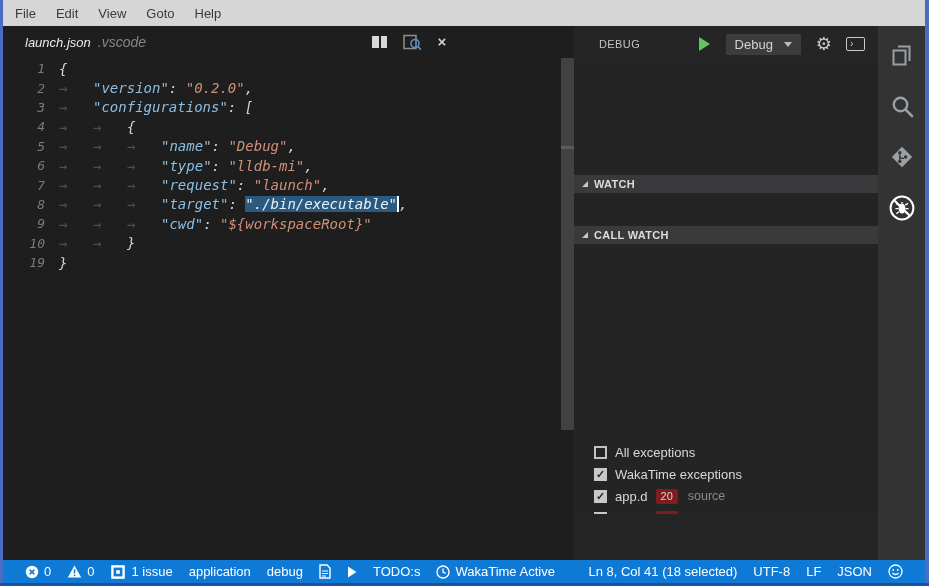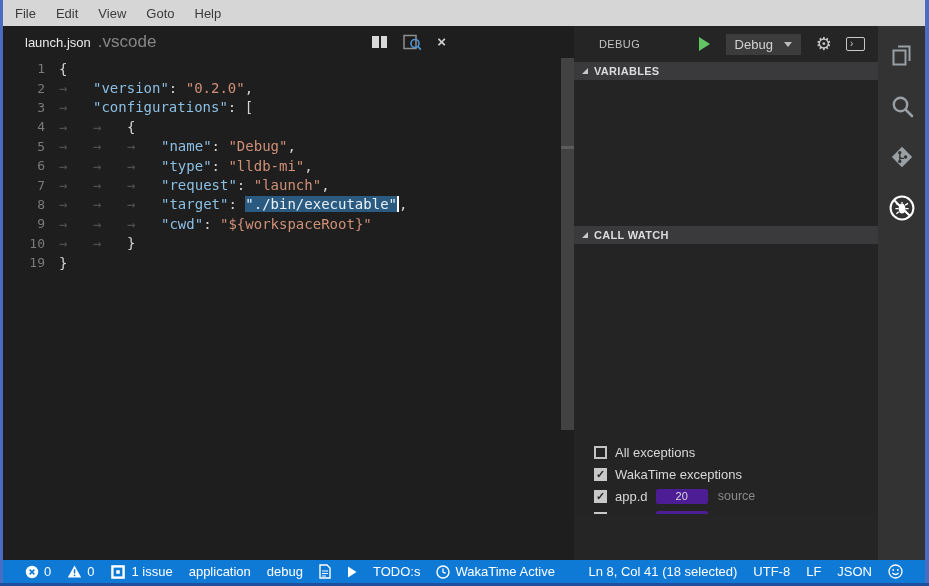--- a/index.html
+++ b/index.html
@@ -13,24 +13,24 @@
   .wb-left  { position:absolute; left:0; top:0; width:3px; height:583px; background:var(--c-border,#4a6cc3); z-index:40; }
   .wb-right { position:absolute; left:925px; top:0; width:4px; height:583px; background:var(--c-border,#4a6cc3); z-index:40; }
   .wb-bottom{ position:absolute; left:0; top:583px; width:929px; height:3px; background:#1d4f9c; z-index:40; }
 
   
   .menubar { position:absolute; left:3px; top:0; width:922px; height:26px; background:#d6d6d6;
              display:flex; align-items:center; padding-left:2px; }
   .menu-item { padding:0 10px; font-size:13px; color:#3b3b3b; cursor:default; }
 
   
-  .editor { position:absolute; left:3px; top:26px; width:457px; height:534px; background:#1e1e1e; }
+  .editor { position:absolute; left:3px; top:26px; width:457px; height:534px; background:#1e1e1e;font-style:italic; }
   .editor-titlebar { height:32px; display:flex; align-items:center; }
   .tab-title  { margin-left:22px; font-size:13px; color:#eaeaea; }
-  .tab-detail { margin-left:7px; font-size:17px; color:#868686; }
+  .tab-detail { margin-left:7px; font-size:14px; color:#868686; }
   .editor-actions { margin-left:auto; display:flex; align-items:center; gap:15px; margin-right:14px; }
   .editor-action { display:flex; align-items:center; }
   .close-glyph { color:#d0d0d0; font-size:15px; font-weight:bold; line-height:14px; }
 
   .code { position:absolute; left:0; top:32px; right:0; bottom:0;
           font-family:"DejaVu Sans Mono", monospace; font-size:14px; padding-top:1px; }
   .code-line { display:flex; height:19.4px; align-items:center; }
   .gutter { width:46px; flex:none; text-align:right; padding-right:4px; color:#7a7a7a; font-size:13px; }
   .line-content { white-space:pre; margin-left:10px; color:#d4d4d4; }
   .tab-arrow { display:inline-block; width:34px; color:#4e4e4e; }
@@ -59,21 +59,21 @@
 
   .section-header { height:18px; background:#3a3a3c; display:flex; align-items:center; padding-left:8px; gap:6px; cursor:pointer; }
   .sec-caret { width:0; height:0; border-bottom:6px solid #c8c8c8; border-left:6px solid transparent; }
   .section-label { font-size:11px; font-weight:bold; color:#dcdcdc; letter-spacing:.3px; }
   .section-body { background:#242424; overflow:hidden; }
 
   .bp-row { height:22px; display:flex; align-items:center; padding-left:20px; font-size:13px; color:#d8d8d8; }
   .checkbox { width:13px; height:13px; flex:none; margin-right:8px; cursor:pointer; }
   .checkbox.unchecked { border:2px solid #c2c2c2; background:transparent; }
   .checkbox.checked { background:#c8c8c8; color:#2b2b2b; font-size:11px; line-height:13px; text-align:center; font-weight:bold; }
-  .bp-badge { background:#4c1d95; color:#d8d8d8; font-size:11px; line-height:15px; padding:0 20px; border-radius:2px; margin-left:8px; }
+  .bp-badge { background:#7f1d1d; color:#d8d8d8; font-size:11px; line-height:15px; padding:0 5px; border-radius:2px; margin-left:8px; }
   .bp-origin { color:#8a8a8a; font-size:12.5px; margin-left:10px; }
 
   
   .activity-bar { position:absolute; left:878px; top:26px; width:47px; height:534px; background:#333333;
                   display:flex; flex-direction:column; align-items:center; padding-top:15px; gap:23px; }
   .activity-icon { width:28px; height:28px; color:#9aa0a4; cursor:pointer; display:flex; align-items:center; justify-content:center; }
   .activity-icon.active { color:#ffffff; }
 
   
   .statusbar { position:absolute; left:3px; top:560px; width:922px; height:23px; background:var(--c-status,#0e7ad6);
@@ -176,25 +176,25 @@
     <span class="panel-title">DEBUG</span>
     <span class="play-button"></span>
     <span class="debug-dropdown">
       <span>Debug</span>
       <span class="dd-caret"></span>
     </span>
     <span class="gear">⚙</span>
     <span class="console-box">›</span>
   </div>
   <div id="sections">
+      <div class="section-body" style="height: 113px;"></div>
       <div class="section-header">
         <span class="sec-caret"></span>
-        <span class="section-label">VARIABLES</span>
-      </div>
-      <div class="section-body" style="height: 113px;"></div>
+        <span class="section-label">WATCH</span>
+      </div>
       <div class="section-body" style="height: 33px;"></div>
       <div class="section-header">
         <span class="sec-caret"></span>
         <span class="section-label">CALL WATCH</span>
       </div>
       <div class="section-body" style="height: 193px;"></div>
       <div class="section-body" style="height: 77px; padding-top: 4px;">
         <div class="bp-row">
           <span class="checkbox unchecked"></span>
           <span>All exceptions</span>

